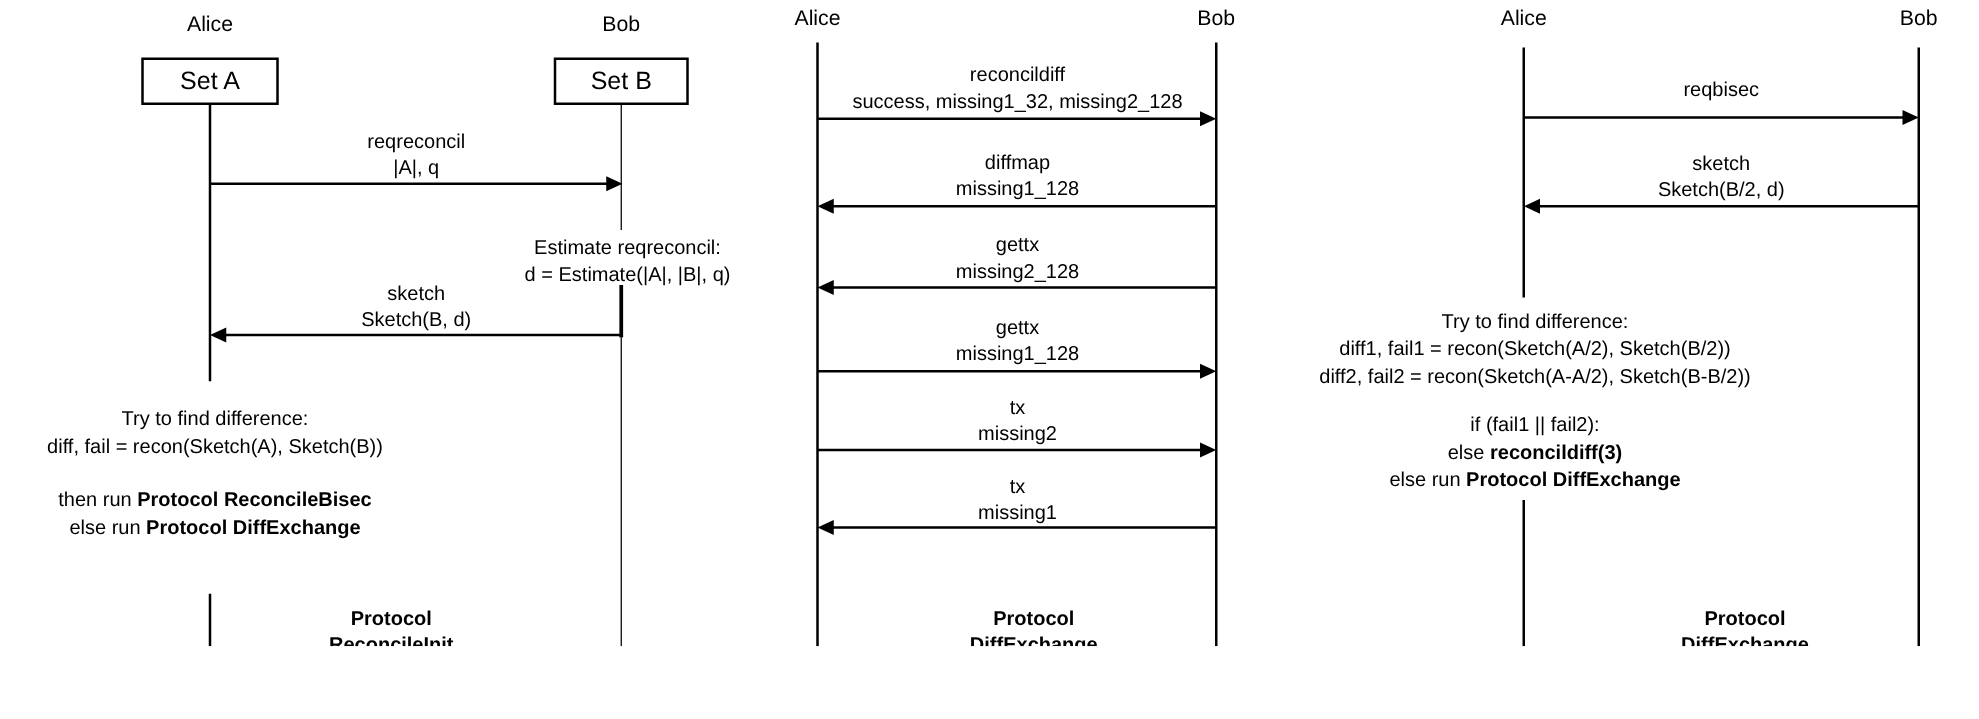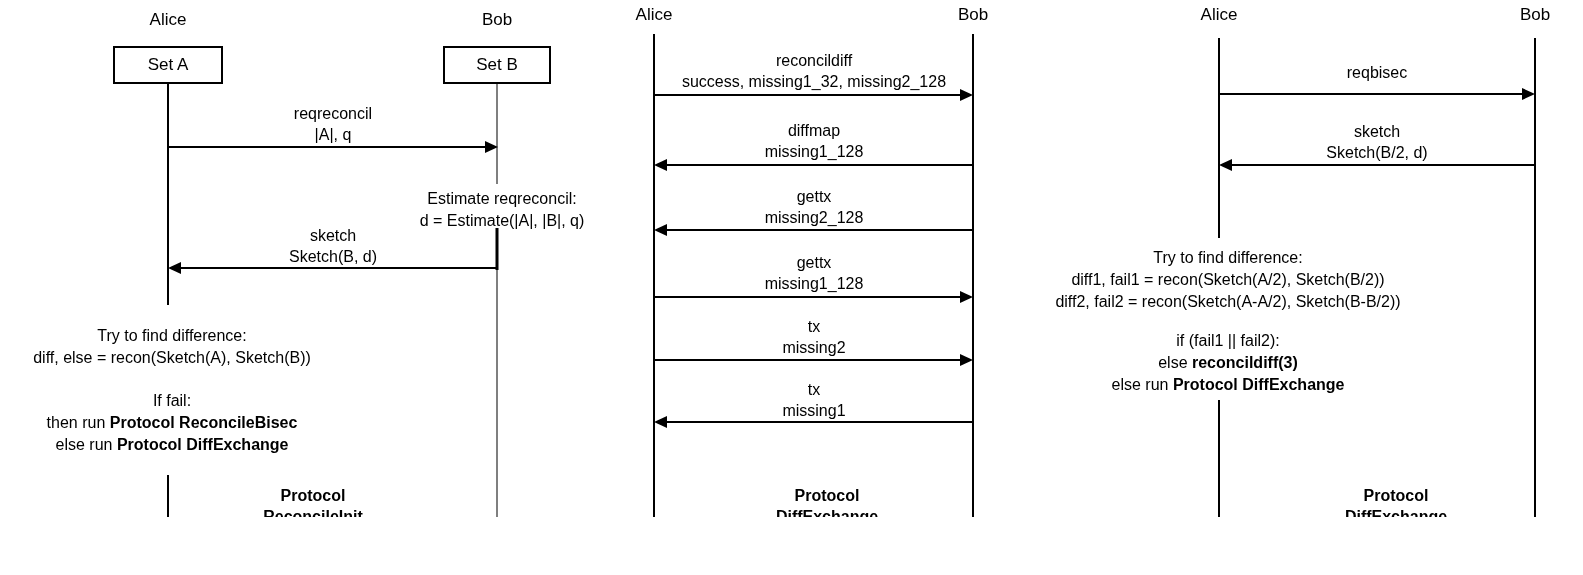--- a/index.html
+++ b/index.html
@@ -31,21 +31,21 @@
     text-align: center;
     white-space: nowrap;
     transform: translateX(-50%);
   }
   
   .set-box {
     position: absolute;
     border: 2px solid #000;
     background: #fff;
     box-sizing: border-box;
-    font-size: 17px;
+    font-size: 20px;
     line-height: 34px;
     text-align: center;
     transform: translateX(-50%);
   }
   
   .lifeline {
     position: absolute;
     background: #000;
     width: 2px;
     transform: translateX(-50%);
@@ -147,25 +147,24 @@
 
     <div class="msg-text" style="left:333px; top:225px;">
       <div>sketch</div>
       <div>Sketch(B, d)</div>
     </div>
     <div class="msg-line" style="left:180px; top:267px; width:317px;"></div>
     <div class="arrow-left" style="left:168px; top:262px;"></div>
 
     <div class="note" style="left:172px; top:325px;">
       <div>Try to find difference:</div>
-      <div>diff, else = recon(Sketch(A), Sketch(B))</div>
+      <div>diff, fail = recon(Sketch(A), Sketch(B))</div>
     </div>
 
     <div class="note" style="left:172px; top:390px;">
-      <div>If fail:</div>
       <div>
         <span>then run </span><span class="b">Protocol ReconcileBisec</span>
       </div>
       <div>
         <span>else run </span><span class="b">Protocol DiffExchange</span>
       </div>
     </div>
 
     <div class="proto-caption" style="left:313px; top:485px;">
       <div>Protocol</div>

